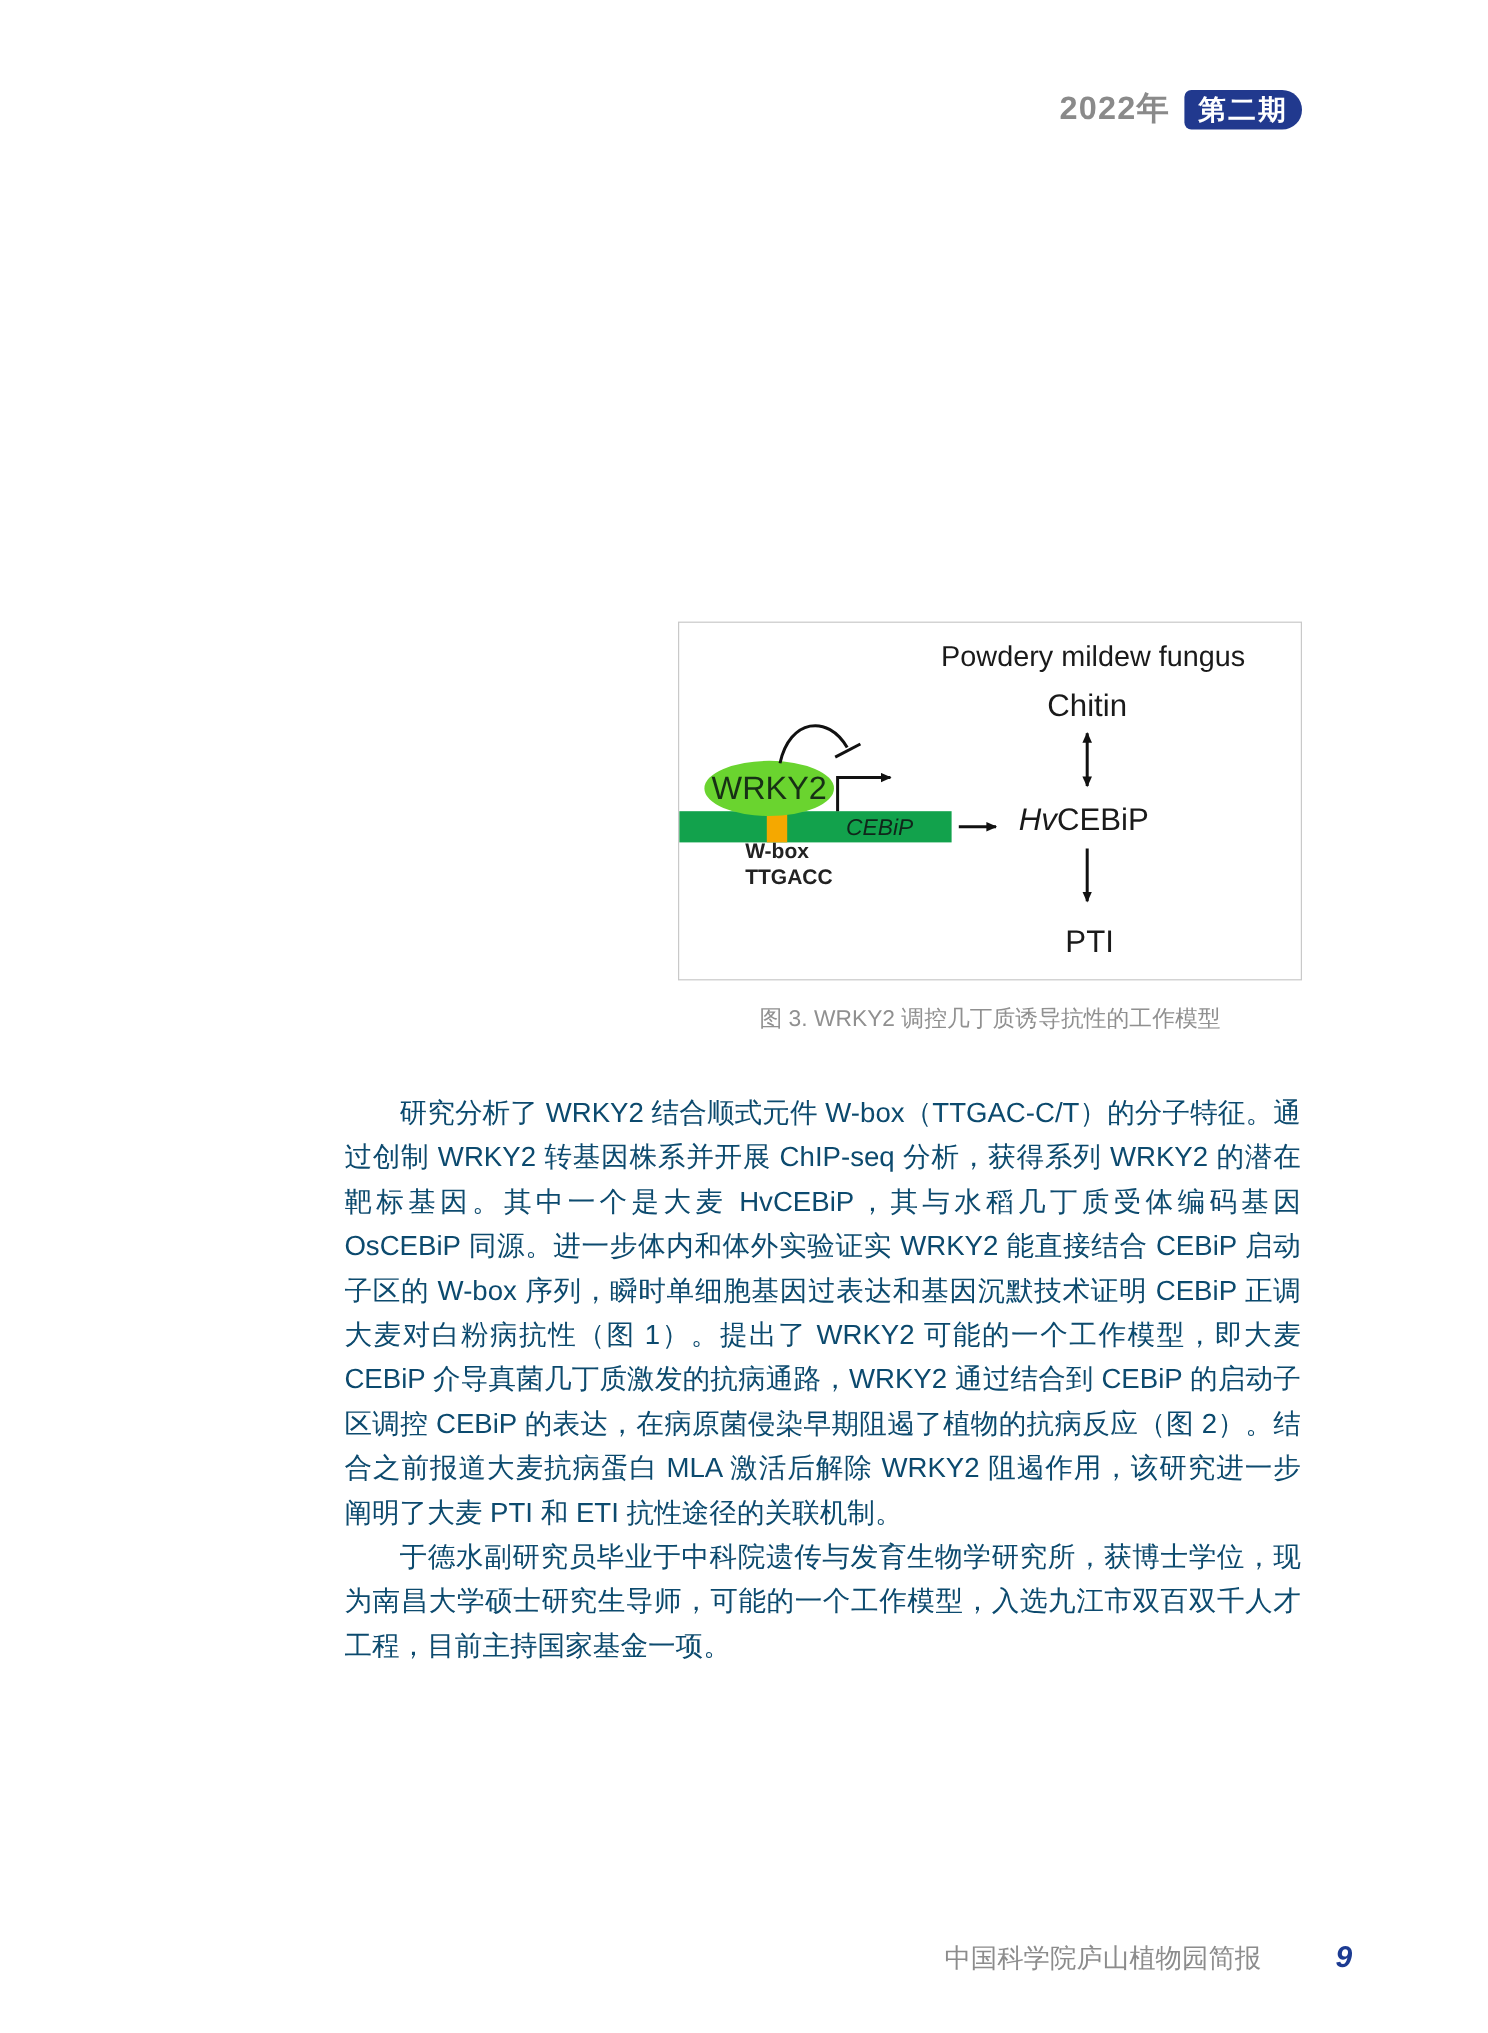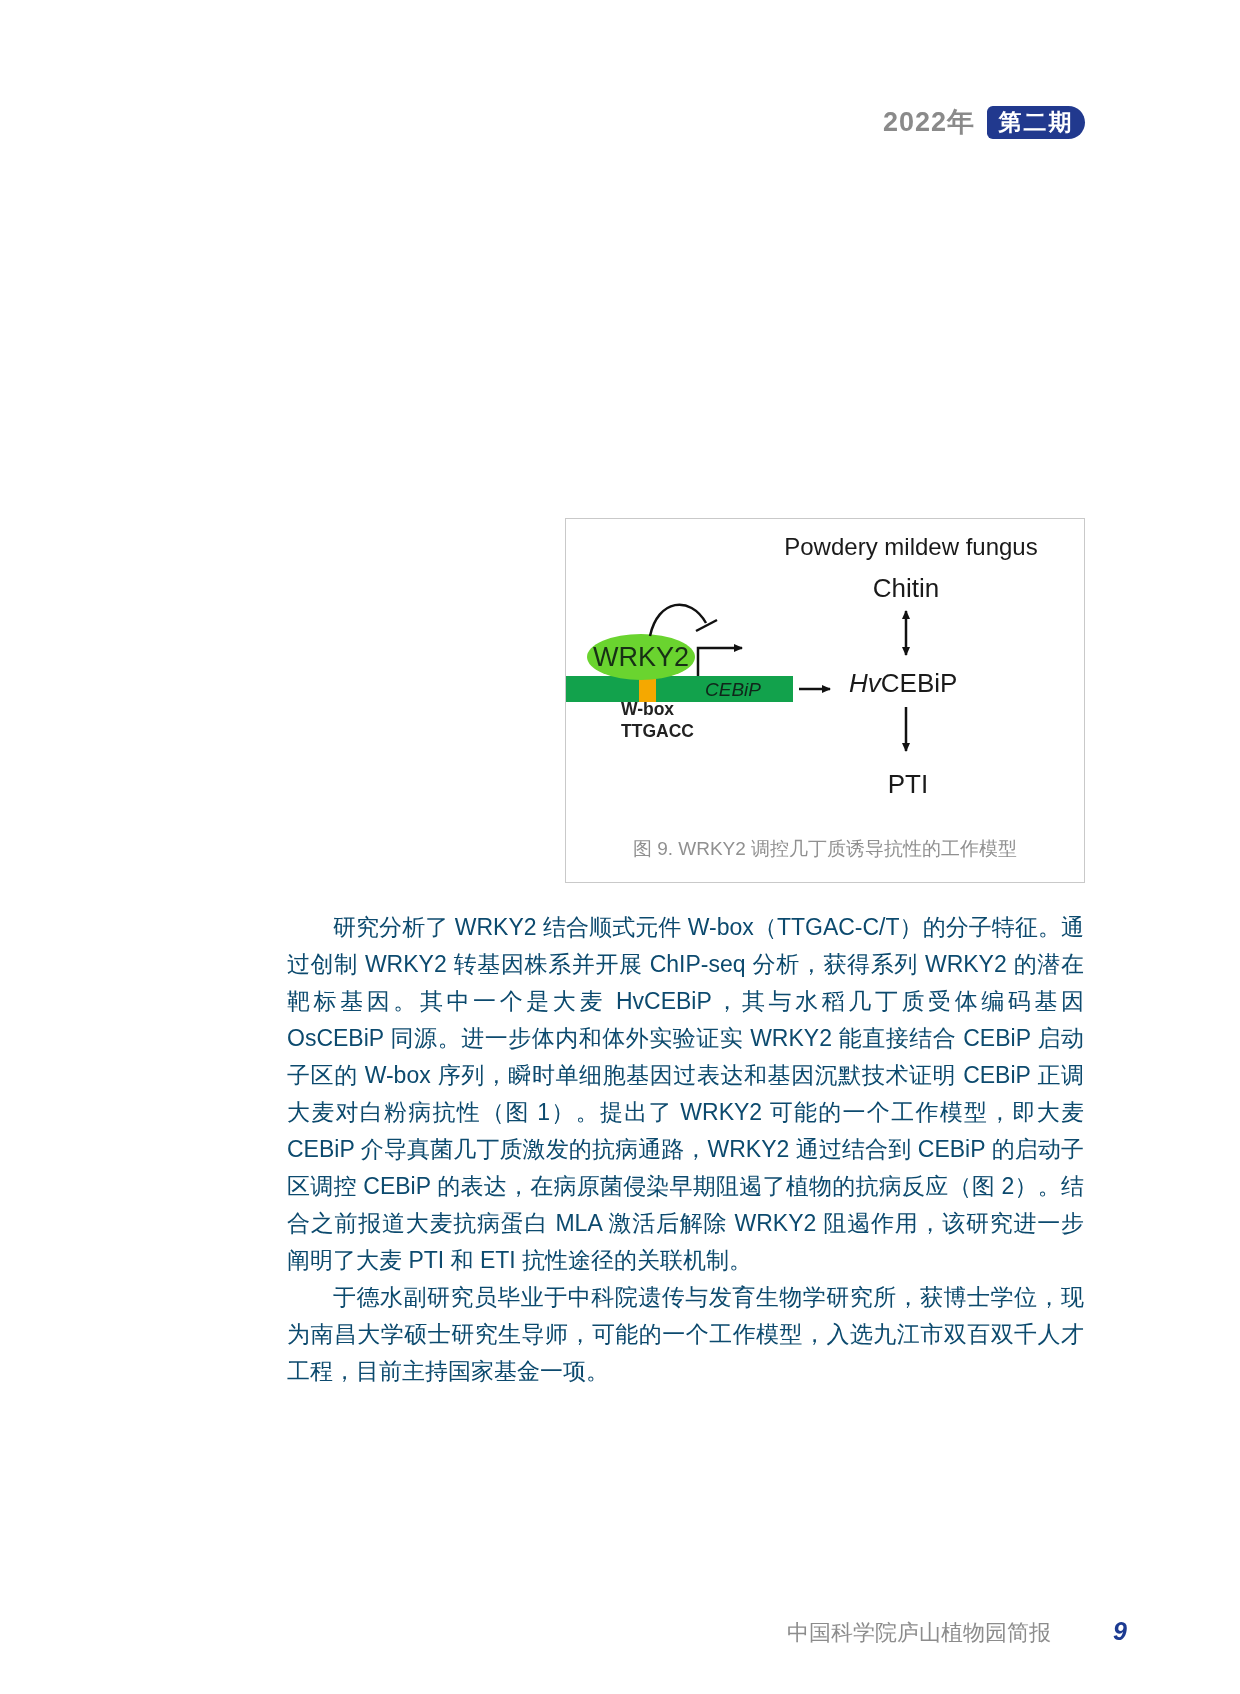--- a/index.html
+++ b/index.html
@@ -1,27 +1,27 @@
 <!DOCTYPE html>
 <html><head>
 <meta charset="utf-8">
 <style>
   html,body{margin:0;padding:0;}
   body{width:1240px;height:1694px;background:#ffffff;font-family:"Liberation Sans",sans-serif;}
   .page{position:relative;width:1240px;height:1694px;background:#ffffff;overflow:hidden;}
 
   
-  .header{position:absolute;top:104px;right:155px;display:flex;align-items:center;gap:12px;}
+  .header{position:absolute;top:72px;right:155px;display:flex;align-items:flex-end;gap:12px;}
   .header-year{font-size:27px;font-weight:bold;color:#8a8a8a;letter-spacing:1px;}
   .issue-badge{background:#21398e;color:#ffffff;font-size:23px;font-weight:bold;
     width:98px;height:33px;display:flex;align-items:center;justify-content:center;
     border-radius:6px 17px 17px 6px;letter-spacing:2px;}
 
   
-  .figure-box{position:absolute;left:565px;top:518px;width:520px;height:365px;
+  .figure-box{position:absolute;left:565px;top:518px;width:520px;height:299px;
     border:1px solid #c9c9c9;background:#ffffff;box-sizing:border-box;}
   .figure-box svg{display:block;}
   .figure-caption{position:absolute;left:565px;top:836px;width:520px;text-align:center;
     font-size:19px;color:#909090;}
 
   
   .body-text{position:absolute;left:287px;top:909px;width:797px;
     font-size:23px;line-height:37px;color:#0c4a6e;text-align:justify;}
   .body-text p{margin:0;text-indent:2em;}
 
@@ -71,21 +71,21 @@
       <path d="M84,117 C92,80 124,76 140,104" fill="none" stroke="#111111" stroke-width="2.5"></path>
       <line x1="130" y1="112" x2="151" y2="101" stroke="#111111" stroke-width="2.5"></line>
 
       <line x1="233" y1="170" x2="264" y2="170" stroke="#111111" stroke-width="2.5" marker-end="url(#ah)"></line>
 
       <text x="55" y="196" font-size="17.5" font-weight="bold" fill="#222222">W-box</text>
       <text x="55" y="218" font-size="17.5" font-weight="bold" fill="#222222">TTGACC</text>
     </svg>
   </div>
 
-  <div class="figure-caption">图 9. WRKY2 调控几丁质诱导抗性的工作模型</div>
+  <div class="figure-caption">图 3. WRKY2 调控几丁质诱导抗性的工作模型</div>
 
   <div class="body-text">
     <p>研究分析了 WRKY2 结合顺式元件 W-box（TTGAC-C/T）的分子特征。通过创制 WRKY2 转基因株系并开展 ChIP-seq 分析，获得系列 WRKY2 的潜在靶标基因。其中一个是大麦 HvCEBiP，其与水稻几丁质受体编码基因 OsCEBiP 同源。进一步体内和体外实验证实 WRKY2 能直接结合 CEBiP 启动子区的 W-box 序列，瞬时单细胞基因过表达和基因沉默技术证明 CEBiP 正调大麦对白粉病抗性（图 1）。提出了 WRKY2 可能的一个工作模型，即大麦 CEBiP 介导真菌几丁质激发的抗病通路，WRKY2 通过结合到 CEBiP 的启动子区调控 CEBiP 的表达，在病原菌侵染早期阻遏了植物的抗病反应（图 2）。结合之前报道大麦抗病蛋白 MLA 激活后解除 WRKY2 阻遏作用，该研究进一步阐明了大麦 PTI 和 ETI 抗性途径的关联机制。</p>
     <p>于德水副研究员毕业于中科院遗传与发育生物学研究所，获博士学位，现为南昌大学硕士研究生导师，可能的一个工作模型，入选九江市双百双千人才工程，目前主持国家基金一项。</p>
   </div>
 
   <div class="footer">
     <span class="footer-pub">中国科学院庐山植物园简报</span>
     <span class="footer-page">9</span>
   </div>

